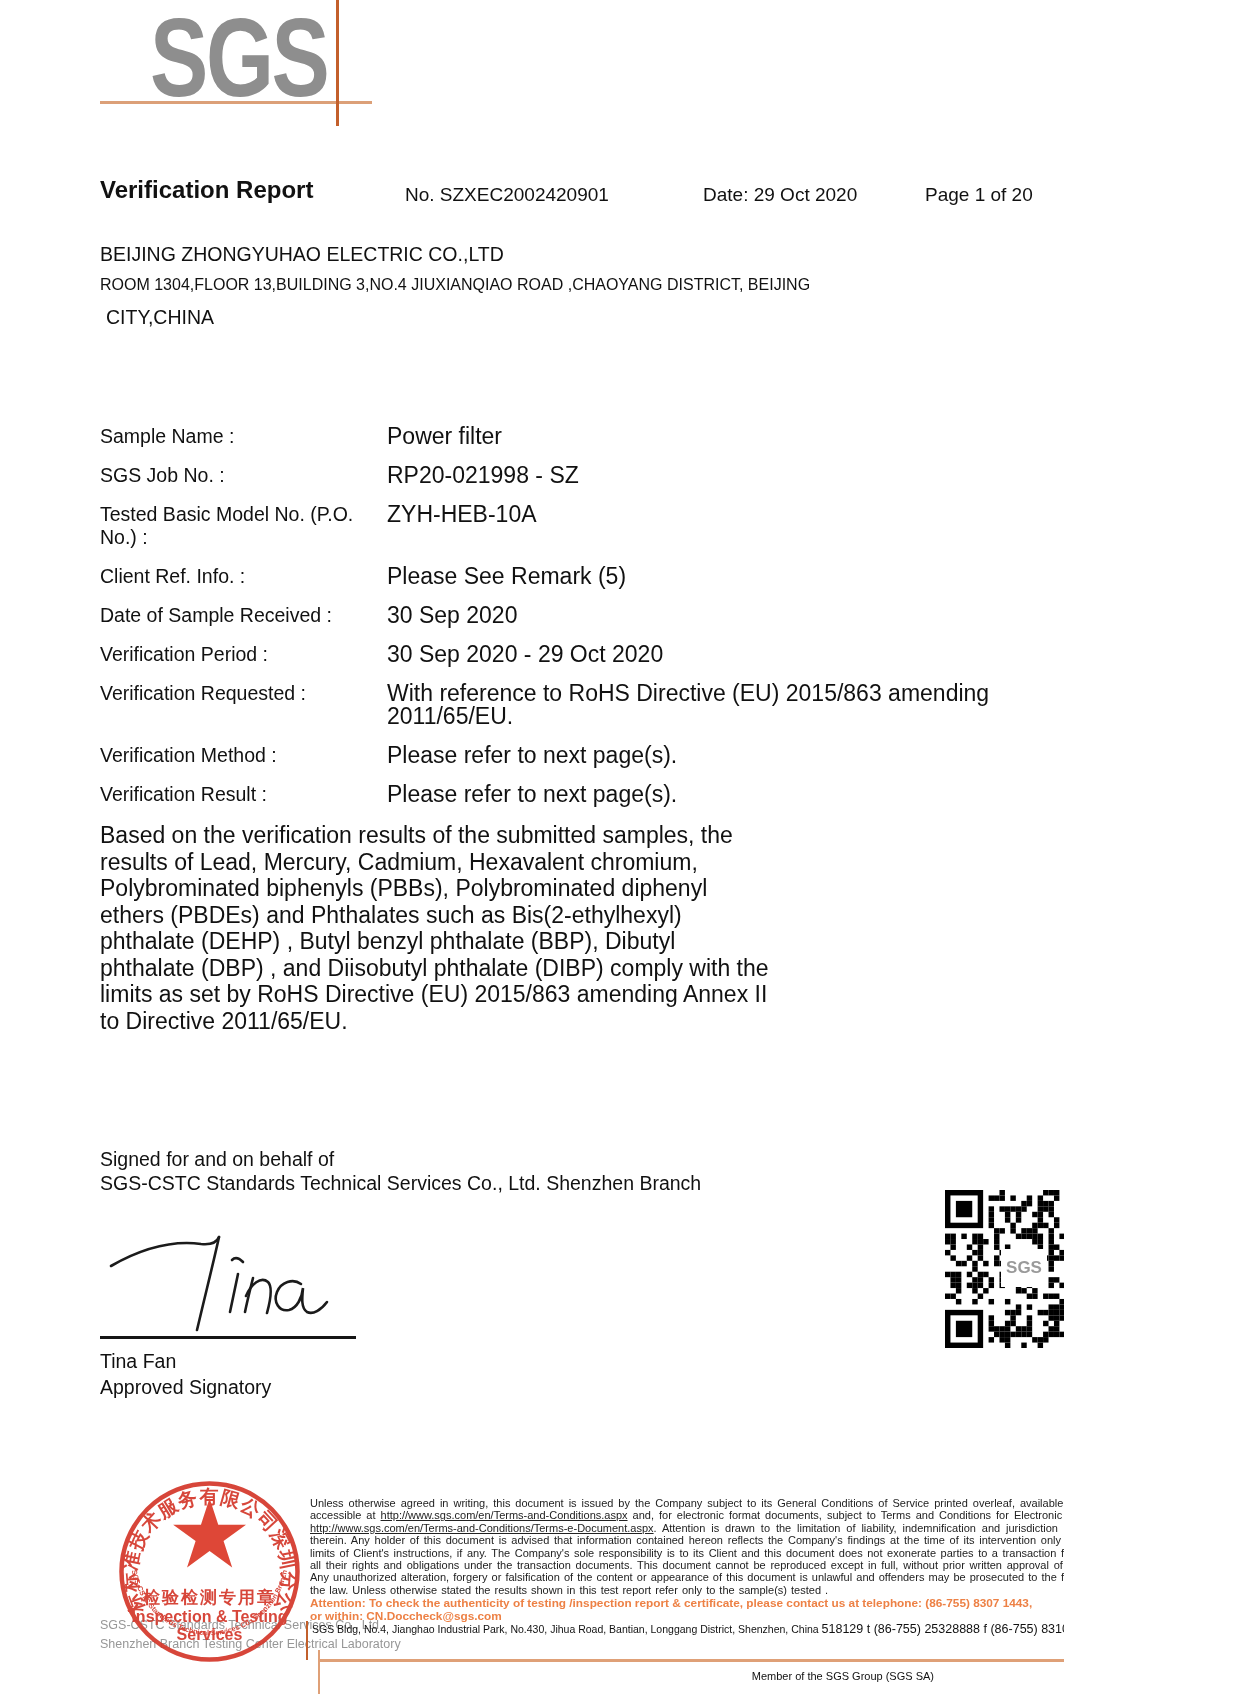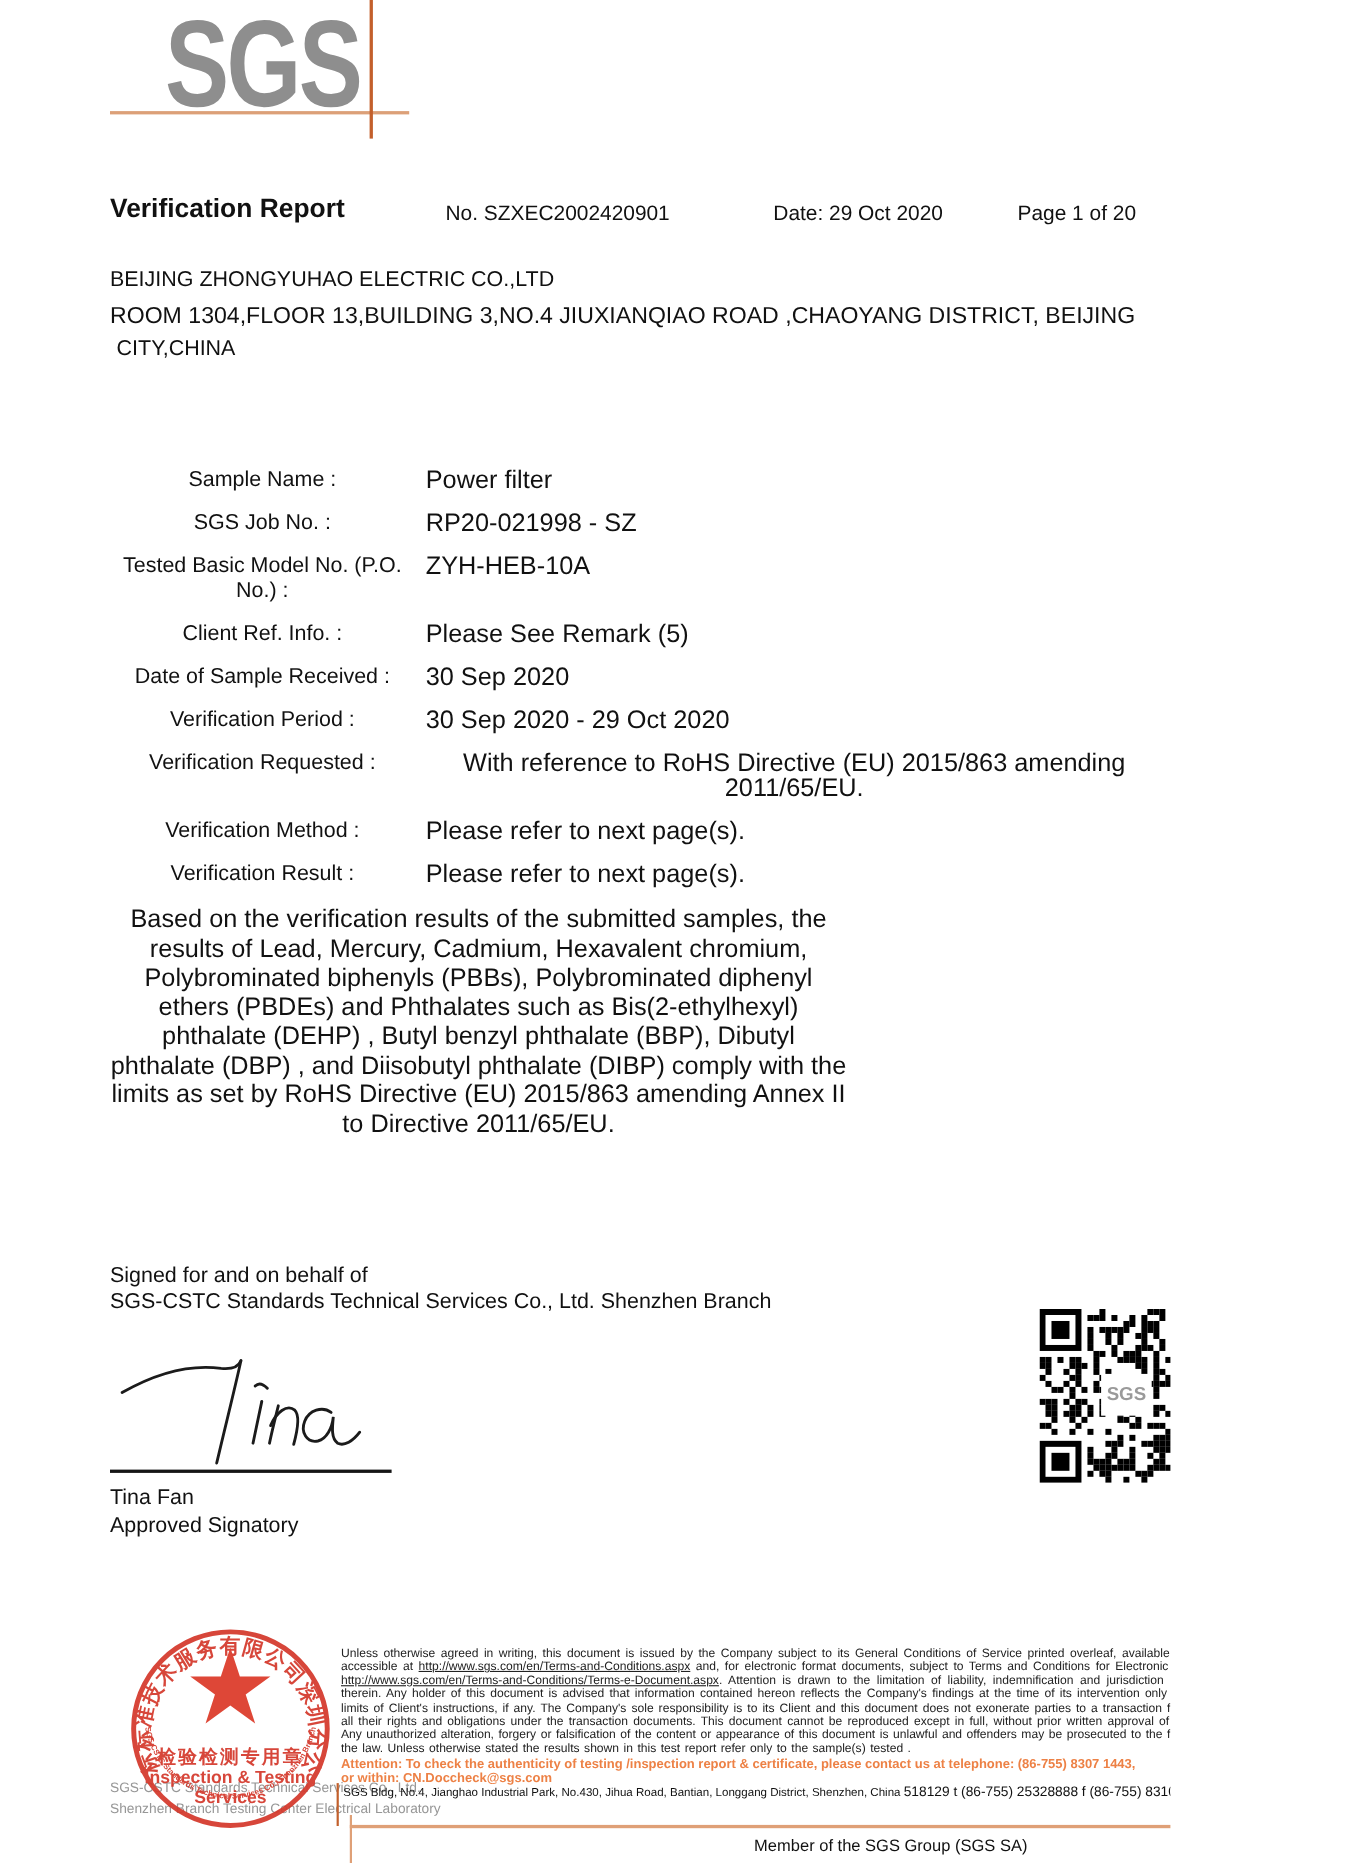--- a/index.html
+++ b/index.html
@@ -13,25 +13,25 @@
   .logo-hline{left:100px;top:101px;width:272px;height:3px;background:#dca078;}
   .logo-vline{left:336px;top:0;width:3px;height:126px;background:#c35f2b;}
 
   
   .report-title{left:100px;top:176px;font-size:24px;font-weight:700;}
   .hmeta{top:184px;font-size:19px;}
   .hno{left:405px;} .hdate{left:703px;} .hpage{left:925px;}
 
   
   .client-name{left:100px;top:243px;font-size:19.5px;}
-  .a1{left:100px;top:276px;font-size:21px;}
+  .a1{left:100px;top:276px;font-size:16px;}
   .a2{left:106px;top:306px;font-size:19.5px;}
 
   
-  .fields{left:100px;top:425px;width:1045px;text-align:center;}
+  .fields{left:100px;top:425px;width:1045px;}
   .frow{display:flex;margin-bottom:16px;}
   .flabel{flex:0 0 287px;font-size:19.5px;line-height:23px;padding-right:10px;box-sizing:border-box;}
   .fvalue{font-size:23px;line-height:23px;max-width:670px;}
   .fvalue.conclusion{line-height:26.5px;}
 
   
   .signed1{left:100px;top:1148px;font-size:19.5px;}
   .signed2{left:100px;top:1172px;font-size:19.5px;}
   .sig{left:105px;top:1222px;}
   .sig-stroke{fill:none;stroke:#1b1b1b;stroke-width:2.6;stroke-linecap:round;}
@@ -68,21 +68,21 @@
               text-align:justify;color:#222;word-spacing:1px;margin-top:20px;}
   .disclaimer .u{text-decoration:underline;}
   .attention{left:310px;top:1597px;font-size:11.8px;line-height:13px;font-weight:700;color:#ed8145;}
   .addr-sep{left:306px;top:1621px;width:2px;height:39px;background:#c2602c;}
   .addr{width:835px;white-space:nowrap;overflow:hidden;}
   .addr.en{left:312px;top:1622px;font-size:10.5px;}
   .addr.cn{left:312px;top:1640px;font-size:13px;font-family:"DejaVu Sans",sans-serif;}
   .addr-meta{font-size:12.5px;}
   .footer-rule{left:318px;top:1659px;width:852px;height:3px;background:#dfa077;}
   .footer-tick{left:318px;top:1650px;width:2px;height:44px;background:#dfa077;}
-  .member{right:130px;top:1670px;font-size:15px;}
+  .member{right:130px;top:1670px;font-size:11px;}
 </style>
 </head>
 <body>
 
 <div class="page">
 
   <div class="logo-text">SGS</div>
   <div class="logo-hline"></div>
   <div class="logo-vline"></div>
 

